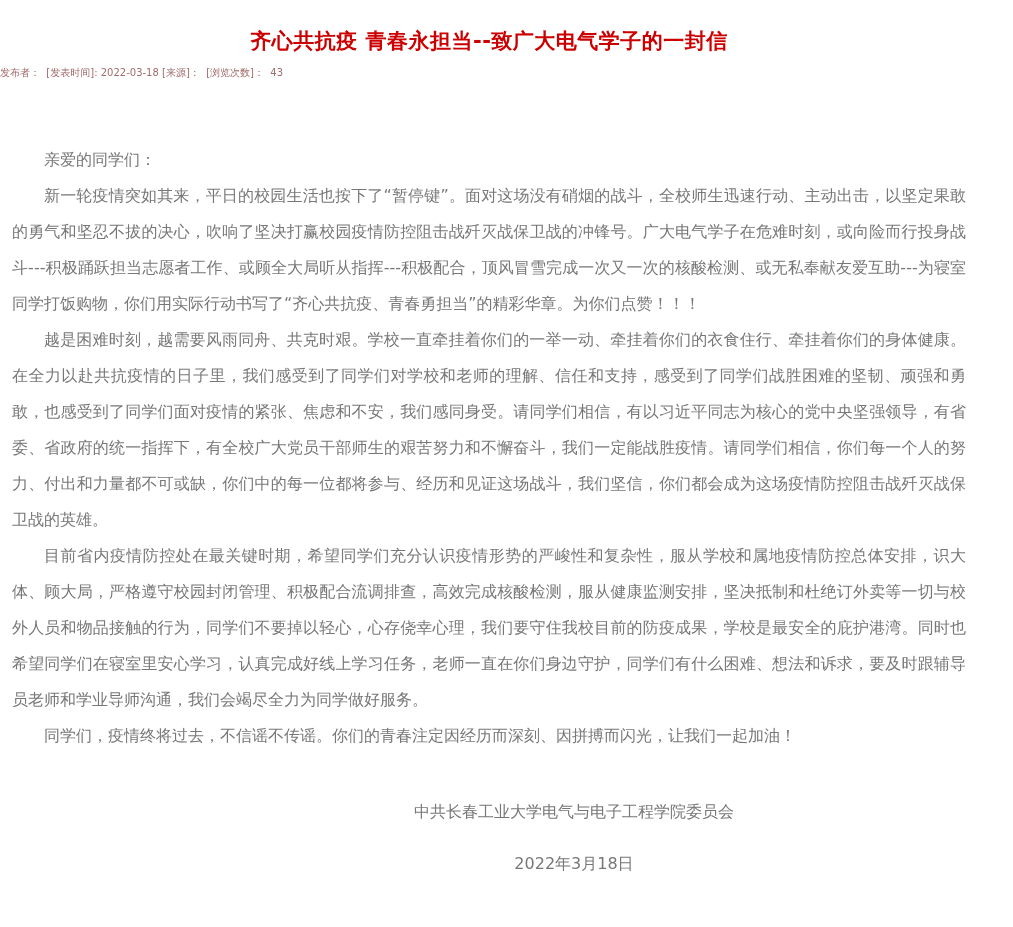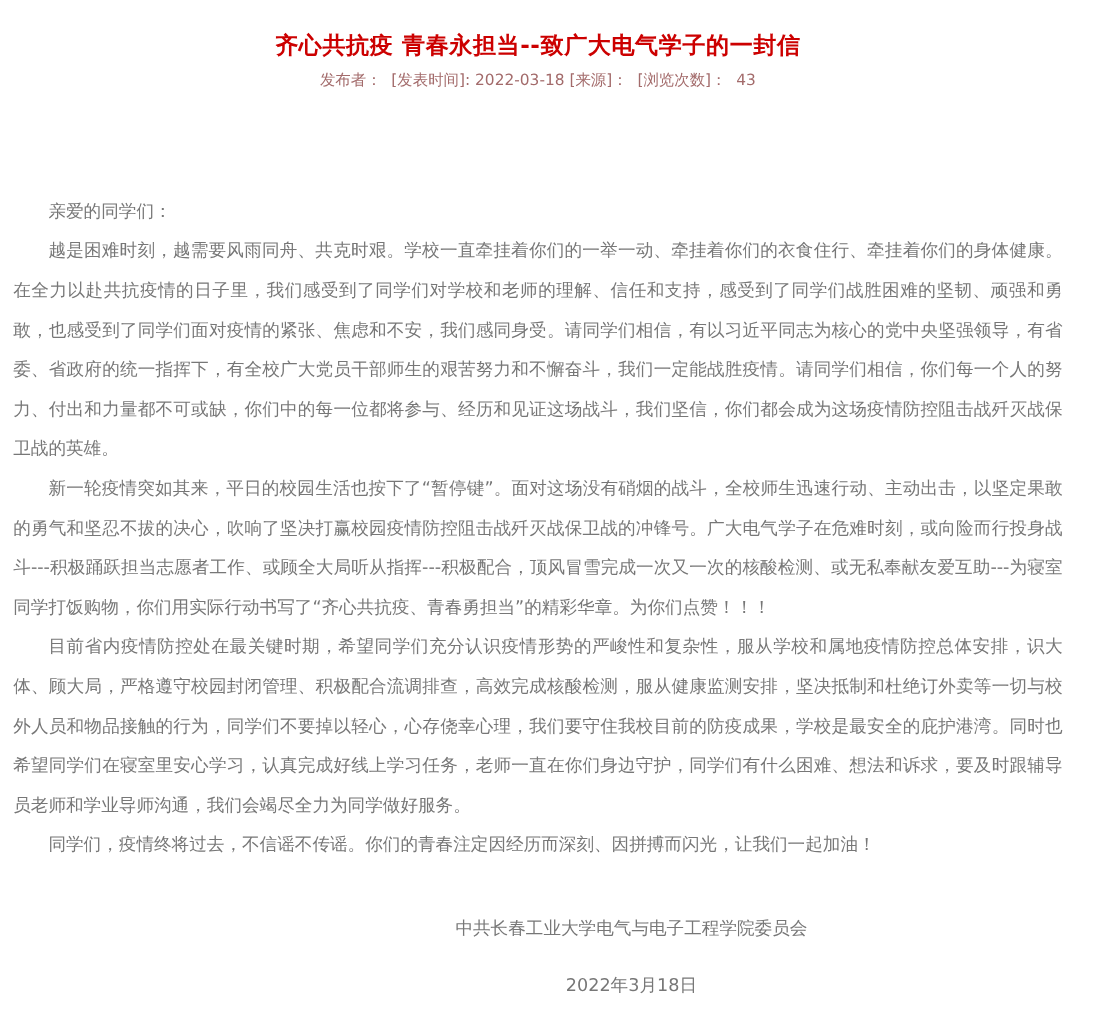--- a/index.html
+++ b/index.html
@@ -24,28 +24,27 @@
     margin: 0;
     text-align: center;
     font-size: 21px;
     font-weight: bold;
     line-height: 26px;
     color: #cc0000;
     letter-spacing: 0.5px;
   }
   .article-meta {
     margin: 10px 0 0 0;
-    text-align: center;
-    font-size: 14px;
+    font-size: 10px;
     line-height: 18px;
     color: #a36b6b;
     white-space: pre-wrap;
   }
   .article-body {
-    margin-top: 92px;
+    margin-top: 60px;
     padding: 0 12px;
     color: #777777;
     font-size: 16px;
     line-height: 36px;
     text-align: justify;
   }
   .article-body p {
     margin: 0;
     padding: 0;
     text-indent: 2em;
@@ -67,22 +66,22 @@
 <body>
 
 <div class="article-page">
 
   <h1 class="article-title">齐心共抗疫 青春永担当--致广大电气学子的一封信</h1>
 
   <div class="article-meta">发布者：  [发表时间]: 2022-03-18 [来源]：  [浏览次数]：  43</div>
 
   <div class="article-body">
     <p>亲爱的同学们：</p>
+    <p>新一轮疫情突如其来，平日的校园生活也按下了“暂停键”。面对这场没有硝烟的战斗，全校师生迅速行动、主动出击，以坚定果敢的勇气和坚忍不拔的决心，吹响了坚决打赢校园疫情防控阻击战歼灭战保卫战的冲锋号。广大电气学子在危难时刻，或向险而行投身战斗---积极踊跃担当志愿者工作、或顾全大局听从指挥---积极配合，顶风冒雪完成一次又一次的核酸检测、或无私奉献友爱互助---为寝室同学打饭购物，你们用实际行动书写了“齐心共抗疫、青春勇担当”的精彩华章。为你们点赞！！！</p>
     <p>越是困难时刻，越需要风雨同舟、共克时艰。学校一直牵挂着你们的一举一动、牵挂着你们的衣食住行、牵挂着你们的身体健康。在全力以赴共抗疫情的日子里，我们感受到了同学们对学校和老师的理解、信任和支持，感受到了同学们战胜困难的坚韧、顽强和勇敢，也感受到了同学们面对疫情的紧张、焦虑和不安，我们感同身受。请同学们相信，有以习近平同志为核心的党中央坚强领导，有省委、省政府的统一指挥下，有全校广大党员干部师生的艰苦努力和不懈奋斗，我们一定能战胜疫情。请同学们相信，你们每一个人的努力、付出和力量都不可或缺，你们中的每一位都将参与、经历和见证这场战斗，我们坚信，你们都会成为这场疫情防控阻击战歼灭战保卫战的英雄。</p>
-    <p>新一轮疫情突如其来，平日的校园生活也按下了“暂停键”。面对这场没有硝烟的战斗，全校师生迅速行动、主动出击，以坚定果敢的勇气和坚忍不拔的决心，吹响了坚决打赢校园疫情防控阻击战歼灭战保卫战的冲锋号。广大电气学子在危难时刻，或向险而行投身战斗---积极踊跃担当志愿者工作、或顾全大局听从指挥---积极配合，顶风冒雪完成一次又一次的核酸检测、或无私奉献友爱互助---为寝室同学打饭购物，你们用实际行动书写了“齐心共抗疫、青春勇担当”的精彩华章。为你们点赞！！！</p>
     <p>目前省内疫情防控处在最关键时期，希望同学们充分认识疫情形势的严峻性和复杂性，服从学校和属地疫情防控总体安排，识大体、顾大局，严格遵守校园封闭管理、积极配合流调排查，高效完成核酸检测，服从健康监测安排，坚决抵制和杜绝订外卖等一切与校外人员和物品接触的行为，同学们不要掉以轻心，心存侥幸心理，我们要守住我校目前的防疫成果，学校是最安全的庇护港湾。同时也希望同学们在寝室里安心学习，认真完成好线上学习任务，老师一直在你们身边守护，同学们有什么困难、想法和诉求，要及时跟辅导员老师和学业导师沟通，我们会竭尽全力为同学做好服务。</p>
     <p>同学们，疫情终将过去，不信谣不传谣。你们的青春注定因经历而深刻、因拼搏而闪光，让我们一起加油！</p>
   </div>
 
   <div class="article-footer">
     <p>中共长春工业大学电气与电子工程学院委员会</p>
     <p>2022年3月18日</p>
   </div>
 
 </div>

